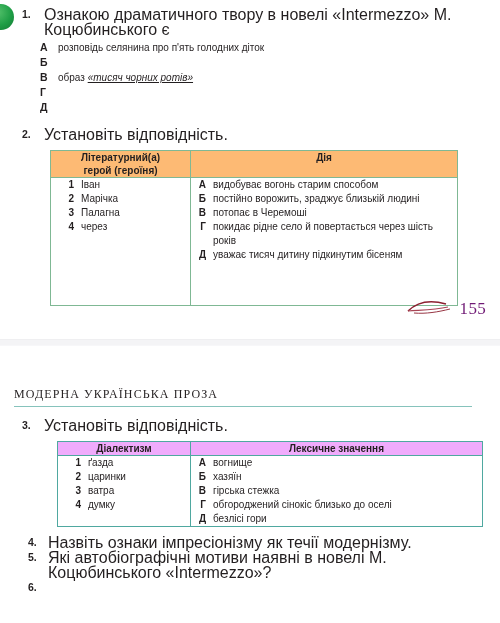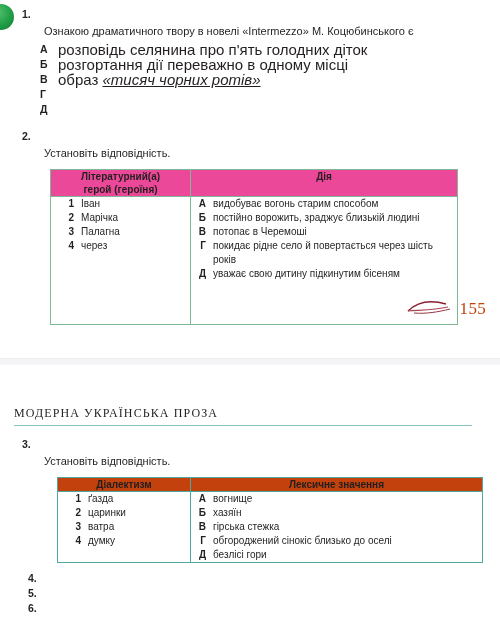--- a/index.html
+++ b/index.html
@@ -47,70 +47,69 @@
   .q-num {
     width: 22px;
     flex: 0 0 22px;
     font-weight: bold;
     font-size: 10.5px;
     line-height: 15px;
     text-align: left;
     letter-spacing: -0.1px;
   }
   .q-text {
-    font-size: 11px;
+    font-size: 16px;
     line-height: 15px;
     flex: 1 1 auto;
-    margin-top: 17px;
   }
   .q1 { margin-top: 1px; }
 
   
   .opt-list { margin-top: 3px; }
   .opt-row {
     display: flex;
     align-items: flex-start;
     padding-left: 40px;
   }
   .opt-letter {
     width: 18px;
     flex: 0 0 18px;
     font-weight: bold;
     font-size: 10.5px;
     line-height: 15px;
   }
   .opt-text {
-    font-size: 15px;
+    font-size: 10px;
     line-height: 15px;
   }
   .opt-text i { font-style: italic; text-decoration: underline; }
 
   
   .match-table {
     border-collapse: collapse;
     table-layout: fixed;
     margin-top: 8px;
   }
   .match-table td, .match-table th { vertical-align: top; padding: 0; }
 
   .t1 { margin-left: 50px; width: 408px; }
   .t2 { margin-left: 57px; width: 426px; }
 
   .th-cell {
-    background: #ec4899;
+    background: #fdba74;
     border: 1px solid #7fb894;
     text-align: center;
     font-weight: bold;
     font-size: 10px;
     line-height: 13px;
     padding: 5px 4px 5px 4px;
     color: #231f20;
   }
   .t2 .th-cell {
-    background: #c2410c;
+    background: #f0abfc;
     border-color: #4fa8a0;
   }
   .body-cell {
     border: 1px solid #7fb894;
     border-top: none;
     padding: 6px 6px 8px 6px;
     background: #ffffff;
   }
   .t2 .body-cell { border-color: #4fa8a0; }
 
@@ -141,21 +140,21 @@
     right: 14px;
     top: 295px;
     display: flex;
     align-items: center;
     height: 26px;
   }
   .flourish { width: 52px; height: 20px; margin-right: 2px; }
   .folio-num {
     font-family: "Liberation Serif", serif;
     font-size: 17px;
-    color: #c2410c;
+    color: #701a75;
     line-height: 1;
     letter-spacing: 0.3px;
   }
 
   
   .sec-heading-wrap { padding: 0 28px 0 14px; margin-top: 41px; }
   .sec-heading {
     font-family: "Liberation Serif", serif;
     font-size: 12px;
     letter-spacing: 1.1px;
@@ -181,21 +180,20 @@
     <span class="q-text">Ознакою драматичного твору в новелі «Intermezzo» М. Коцюбинського є</span>
   </div>
 
   <div class="opt-list">
     <div class="opt-row">
       <span class="opt-letter">А</span>
       <span class="opt-text">розповідь селянина про п'ять голодних діток</span>
     </div>
     <div class="opt-row">
       <span class="opt-letter">Б</span>
-      <span class="opt-text">розгортання дії переважно в одному місці</span>
     </div>
     <div class="opt-row">
       <span class="opt-letter">В</span>
       <span class="opt-text"><span>образ </span><i>«тисяч чорних ротів»</i></span>
     </div>
     <div class="opt-row">
       <span class="opt-letter">Г</span>
     </div>
     <div class="opt-row">
       <span class="opt-letter">Д</span>
@@ -247,21 +245,21 @@
         <div class="pair-row">
           <span class="pair-key let-key">В</span>
           <span class="pair-val">потопає в Черемоші</span>
         </div>
         <div class="pair-row">
           <span class="pair-key let-key">Г</span>
           <span class="pair-val">покидає рідне село й повертається через шість років</span>
         </div>
         <div class="pair-row">
           <span class="pair-key let-key">Д</span>
-          <span class="pair-val">уважає свою дитину підкинутим бісеням</span>
+          <span class="pair-val">уважає тисяч дитину підкинутим бісеням</span>
         </div>
       </td>
     </tr>
   </tbody>
     </table>
 
   <div class="folio">
     <svg class="flourish" viewBox="0 0 52 20">
       <path d="M2 13 C12 3 26 2 40 6" stroke="#8c2030" stroke-width="1.5" fill="none"></path>
       <path d="M2 13 C14 12 28 12 42 9" stroke="#a84455" stroke-width="1.1" fill="none"></path>
@@ -333,22 +331,24 @@
           <span class="pair-val">безлісі гори</span>
         </div>
       </td>
     </tr>
   </tbody>
     </table>
 
   <div class="bottom-list">
     <div class="q-row">
       <span class="q-num">4.</span>
+      <span class="q-text">Назвіть ознаки імпресіонізму як течії модернізму.</span>
     </div>
     <div class="q-row">
       <span class="q-num">5.</span>
+      <span class="q-text">Які автобіографічні мотиви наявні в новелі М. Коцюбинського «Intermezzo»?</span>
     </div>
     <div class="q-row">
       <span class="q-num">6.</span>
     </div>
   </div>
 
 </div>
 
 </body></html>

